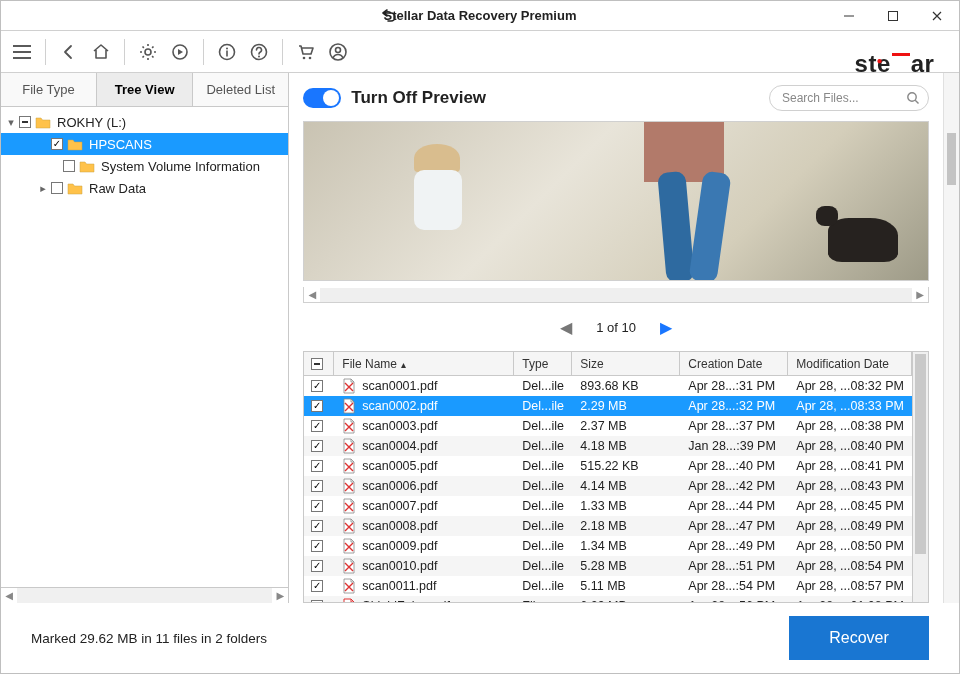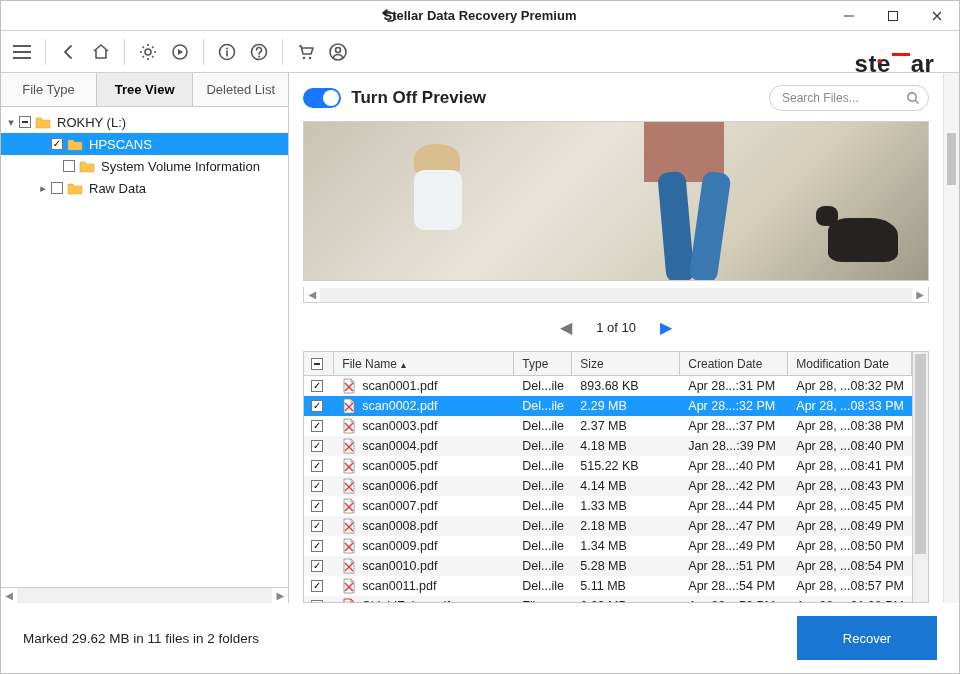--- a/index.html
+++ b/index.html
@@ -96,23 +96,23 @@
   .fileico{width:14px;height:16px;flex:0 0 14px;}
   .grid-vscroll{width:16px;background:#f0f0f0;border-left:1px solid var(--panel-border);position:relative;}
   .grid-vscroll .thumb{position:absolute;left:2px;right:2px;top:2px;height:80%;background:#c9c9c9;}
   .outer-vscroll{width:16px;border-left:1px solid #e0e0e0;background:#f5f5f5;position:relative;}
   .outer-vscroll .thumb{position:absolute;left:3px;right:3px;top:60px;height:52px;background:#c3c3c3;}
   
   .left-hscroll{height:16px;border-top:1px solid var(--panel-border);display:flex;}
   .left-hscroll .a{width:16px;text-align:center;color:#888;font-size:10px;line-height:16px;}
   .left-hscroll .t{flex:1;background:#f0f0f0;}
   
-  .footer{height:70px;display:flex;align-items:center;justify-content:space-between;padding:0 22px;}
+  .footer{height:70px;display:flex;align-items:center;justify-content:space-between;padding:0 30px;}
   .status{font-size:13.5px;}
-  .recover-btn{width:140px;height:44px;background:var(--recover);color:#fff;font-size:13px;display:flex;align-items:center;justify-content:center;border:none;}
+  .recover-btn{width:140px;height:44px;background:var(--recover);color:#fff;font-size:16px;display:flex;align-items:center;justify-content:center;border:none;}
   svg{display:block;}
 </style>
 </head>
 <body>
 
 <div class="titlebar">
   <span class="undo">
     <svg width="16" height="16" viewBox="0 0 16 16">
         <path d="M6 3 L2 6 L6 9 M2.5 6 H10 a4 4 0 0 1 0 8 H7" stroke="#222" stroke-width="1.6" fill="none" stroke-linecap="round" stroke-linejoin="round"></path>
       </svg>

